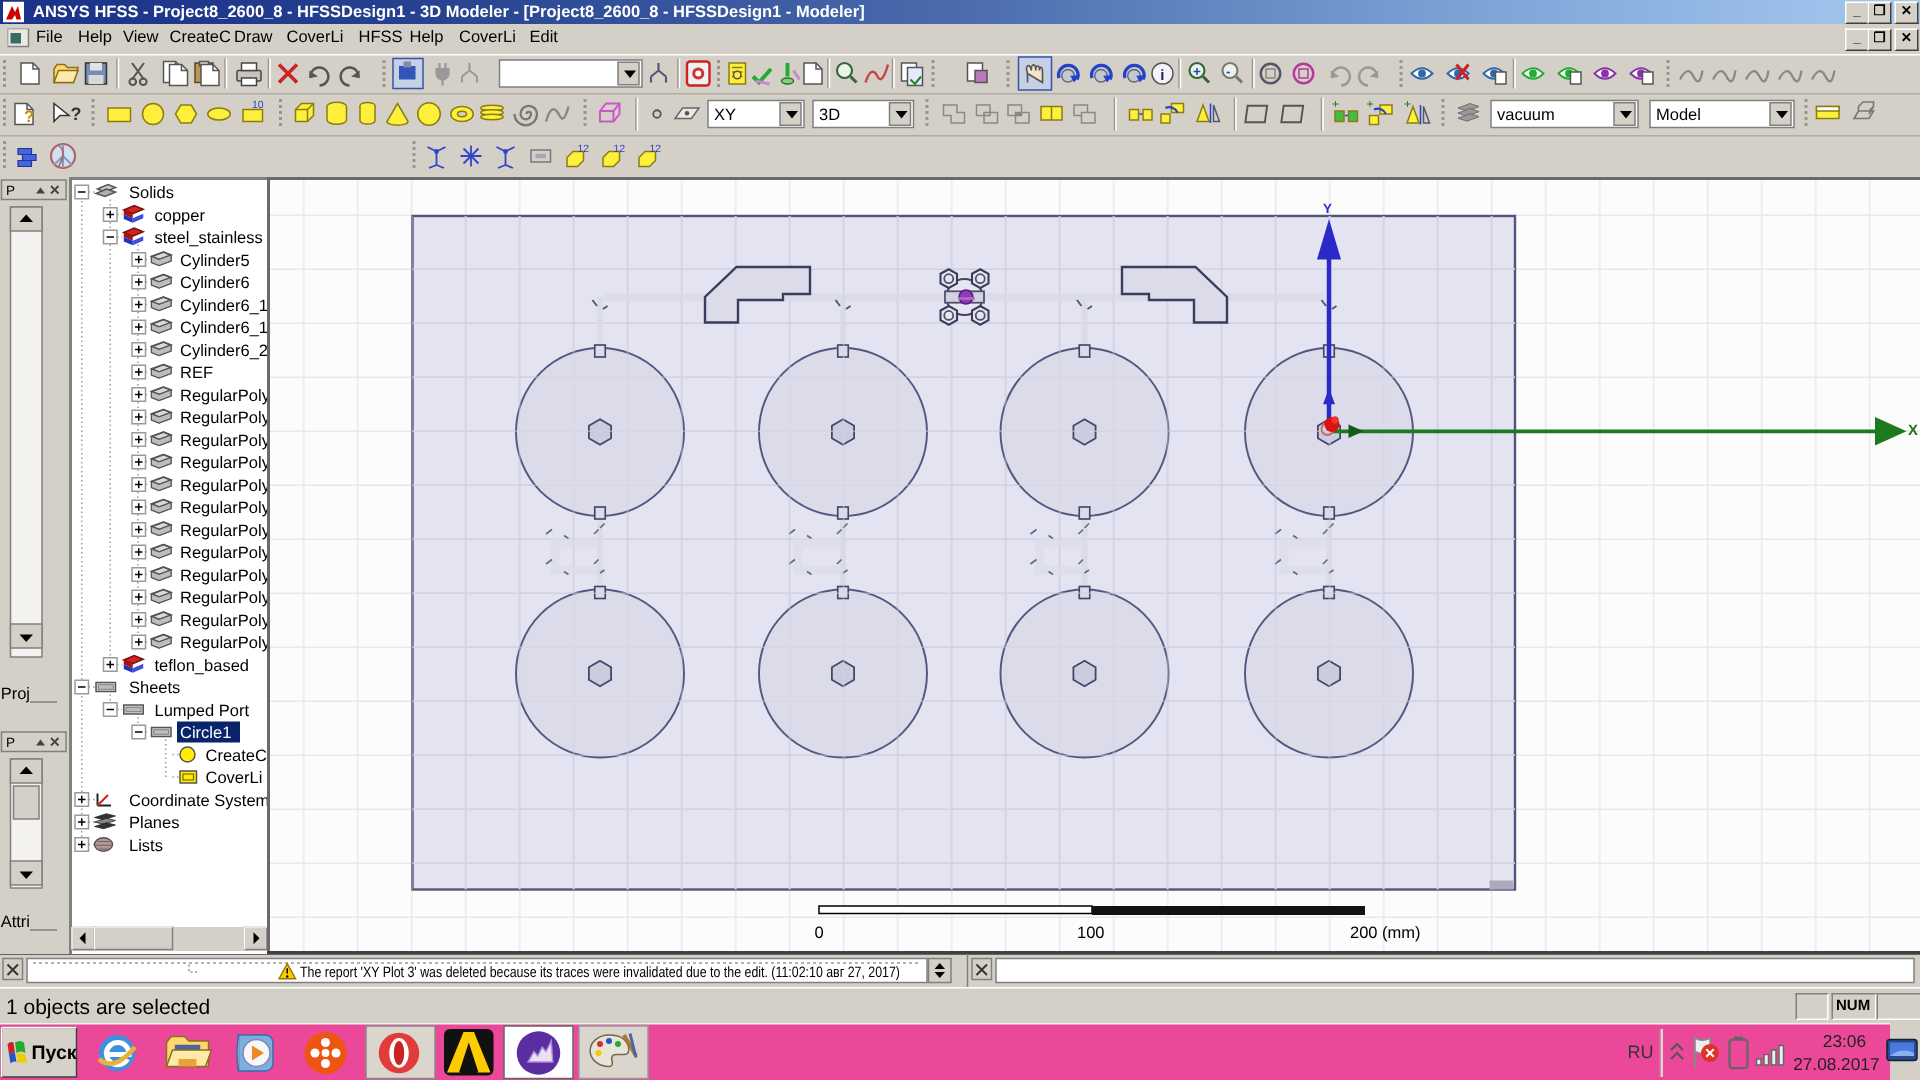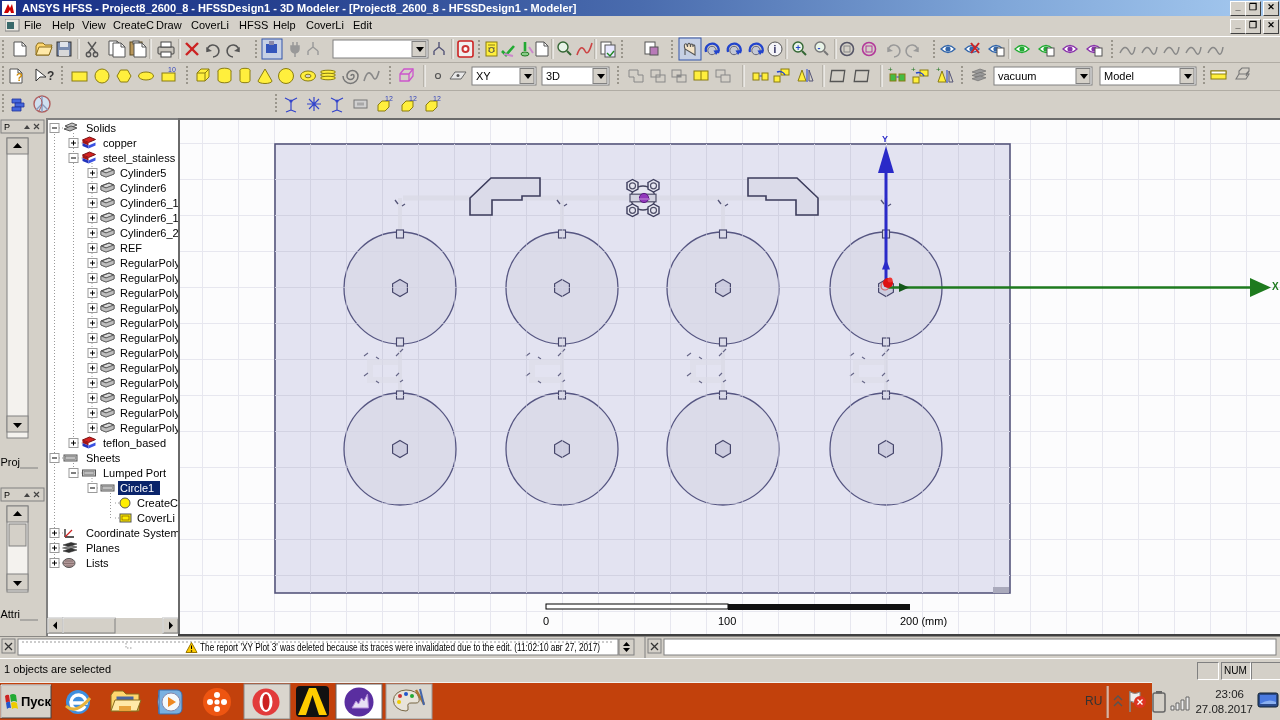--- a/index.html
+++ b/index.html
@@ -8,21 +8,21 @@
 .titlebar{left:0;top:0;width:1280px;height:16px;
 background:linear-gradient(90deg,#1a3189 0%,#26418f 22%,#4a6cae 50%,#7fa6d8 78%,#a6caf0 100%);
 color:#fff;font-weight:bold;font-size:11px;line-height:16px;}
 .tbtn{position:absolute;width:14px;height:13px;background:#d4d0c8;
 border-top:1px solid #fff;border-left:1px solid #fff;
 border-right:1px solid #404040;border-bottom:1px solid #404040;
 font-size:9px;line-height:11px;text-align:center;color:#000;font-weight:bold;}
 .menubar{left:0;top:16px;width:1280px;height:20px;background:#d4d0c8;font-size:11px;color:#000;}
 .menubar span{position:absolute;top:3px;}
 .tb{background:#d4d0c8;}
-.sunk{border-top:1px solid #808080;border-left:1px solid #808080;border-bottom:1px solid #fff;border-right:1px solid #fff;}
+.sunk{border-top:1px solid #808080;border-left:1px solid #808080;border-bottom:1px solid #fff;border-right:1px solid #fff;font-weight:bold;}
 </style></head>
 <body>
 <div id="app">
 
 <div class="abs titlebar">
   <svg class="abs" style="left:2px;top:1px" width="14" height="14">
     <rect x="0" y="0" width="14" height="14" fill="#fff"></rect>
     <path d="M2,12 L6,3 L8,7 L10,3 L12,12 L9,12 L8,9 L6,12 Z" fill="#cc0000"></path>
   </svg>
   <span style="position:absolute;left:22px;top:0">ANSYS HFSS - Project8_2600_8 - HFSSDesign1 - 3D Modeler - [Project8_2600_8 - HFSSDesign1 - Modeler]</span>
@@ -794,27 +794,27 @@
     <rect x="619" y="3" width="15" height="16" fill="#d4d0c8" stroke="#808080"></rect>
     <path d="M626.5,6 l-3.5,4 h7 Z M626.5,16 l-3.5,-4 h7 Z" fill="#000"></path>
     <path d="M645,0 V22" stroke="#808080"></path>
     <rect x="648" y="3" width="13" height="14" fill="#d4d0c8" stroke="#808080"></rect>
     <path d="M651,7 l7,7 M658,7 l-7,7" stroke="#333" stroke-width="1.3"></path>
     <rect x="664" y="3" width="612" height="16" fill="#fff" stroke="#808080"></rect>
   </svg>
 </div>
 
 <div id="status" class="abs" style="left:0;top:658px;width:1280px;height:24px;background:#d4d0c8;border-top:1px solid #fff">
-  <span class="abs" style="left:4px;top:4px;font-size:11px;color:#000">1 objects are selected</span>
+  <span class="abs" style="left:4px;top:4px;font-size:14px;color:#000">1 objects are selected</span>
   <div class="abs sunk" style="left:1197px;top:3px;width:20px;height:16px"></div>
   <div class="abs sunk" style="left:1221px;top:3px;width:26px;height:16px;font-size:10px;color:#000;padding-left:2px;line-height:16px">NUM</div>
   <div class="abs sunk" style="left:1251px;top:3px;width:29px;height:16px"></div>
 </div>
 
-<div id="taskbar" class="abs" style="left:0;top:682px;width:1152px;height:38px;background:#c2410c;border-top:1px solid #f2f0ec">
+<div id="taskbar" class="abs" style="left:0;top:682px;width:1260px;height:38px;background:#ec4899;border-top:1px solid #f2f0ec">
 <svg class="abs" style="left:0;top:0" width="1280" height="38">
 
   <rect x="1" y="2" width="50" height="33" fill="#d6d2ca" stroke="#404040"></rect>
   <path d="M1,2 h50 M1,2 v33" stroke="#fff"></path>
   <g transform="translate(5,10)">
     <path d="M0,3 q2,-2 4,-1 l1,7 q-2,-1 -4,1 Z" fill="#cc2222"></path>
     <path d="M5,2 q3,-2 6,0 l1,7 q-3,-2 -6,0 Z" fill="#22aa33"></path>
     <path d="M1,10 q2,-2 4,-1 l1,6 q-2,-1 -4,1 Z" fill="#2255cc"></path>
     <path d="M6,10 q3,-2 6,0 l1,6 q-3,-2 -6,0 Z" fill="#eecc00"></path>
   </g>

